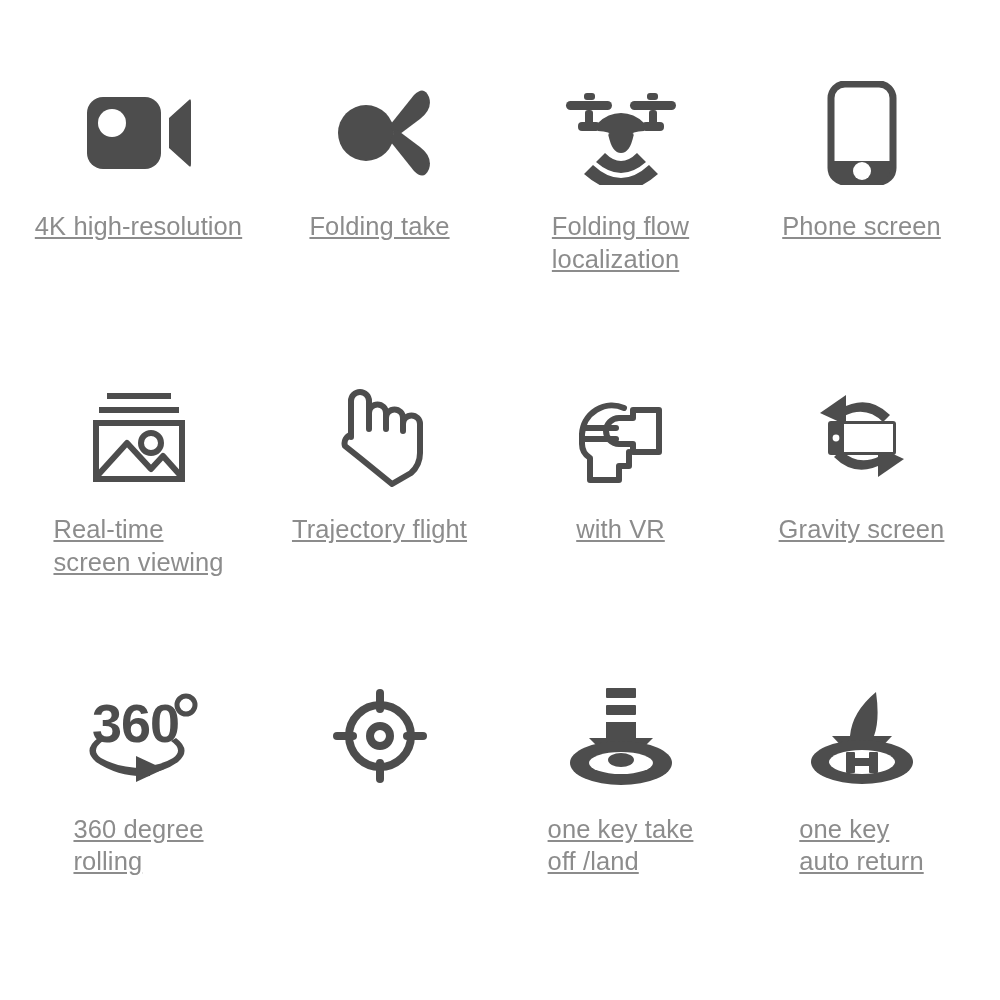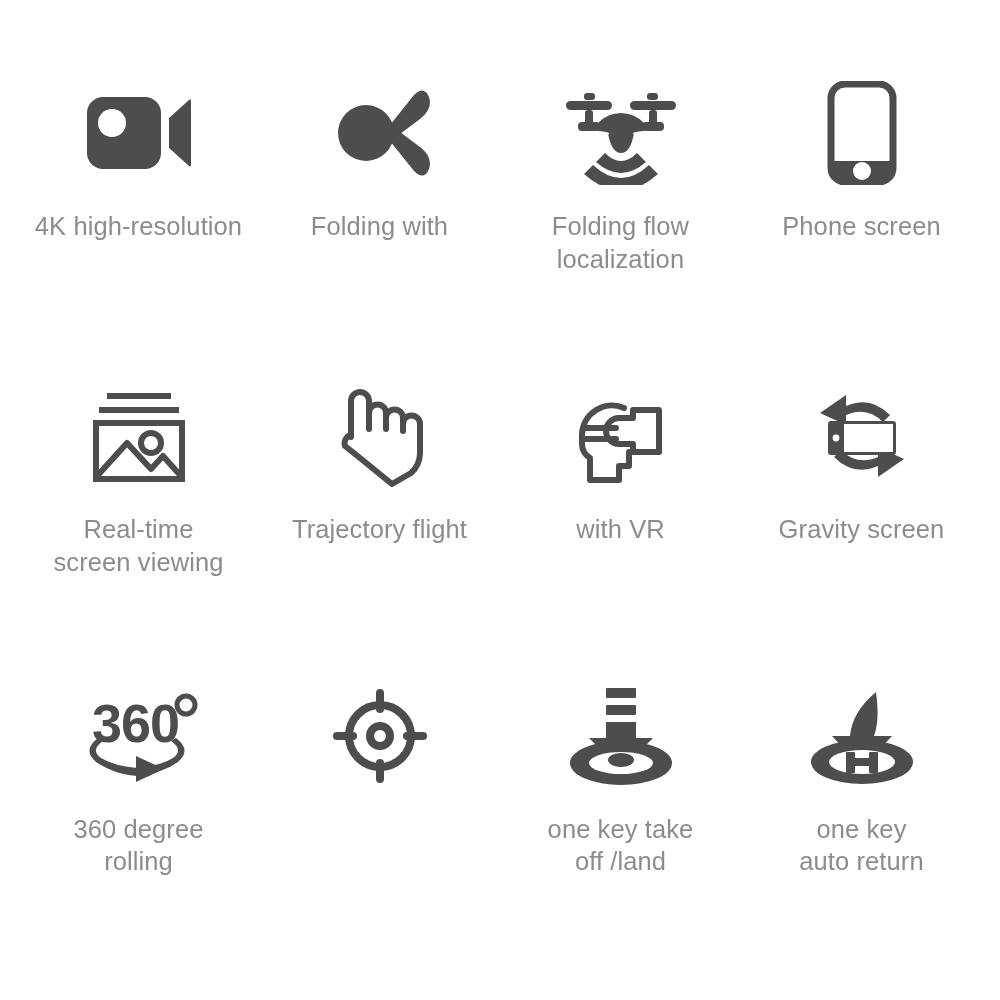--- a/index.html
+++ b/index.html
@@ -35,27 +35,27 @@
     height: 140px;
     display: flex;
     align-items: center;
     justify-content: center;
   }
   .icon-box svg {
     display: block;
   }
   .feature-label {
     margin-top: 6px;
-    text-align: center;
     color: #8c8c8c;
     font-size: 25.5px;
     line-height: 1.28;
     letter-spacing: 0.1px;
     white-space: pre-line;
     max-width: 230px;
+    text-decoration: underline;
   }
   
   .row-1 .icon-box { height: 142px; }
   .row-2 .icon-box { height: 150px; }
   .row-3 .icon-box { height: 150px; }
   .row-2 .feature-label { margin-top: 2px; }
   .row-3 .feature-label { margin-top: 2px; }
 </style>
 </head>
 <body>
@@ -74,21 +74,21 @@
   </div>
 
   <div class="feature-cell row-1">
     <div class="icon-box">
       <svg width="104" height="104" viewBox="0 0 104 104" aria-hidden="true">
         <circle cx="38" cy="52" r="28" fill="#4d4d4d"></circle>
         <path d="M62 44 L86 14 Q96 4 101 16 Q105 28 92 38 L68 56 Z" fill="#4d4d4d"></path>
         <path d="M62 60 L86 90 Q96 100 101 88 Q105 76 92 66 L68 48 Z" fill="#4d4d4d"></path>
       </svg>
     </div>
-    <div class="feature-label">Folding with</div>
+    <div class="feature-label">Folding take</div>
   </div>
 
   <div class="feature-cell row-1">
     <div class="icon-box">
       <svg width="126" height="104" viewBox="0 0 126 104" aria-hidden="true">
         <g fill="#4d4d4d">
           <rect x="8" y="20" width="46" height="9" rx="4.5"></rect>
           <rect x="72" y="20" width="46" height="9" rx="4.5"></rect>
           <rect x="26" y="12" width="11" height="7" rx="3"></rect>
           <rect x="89" y="12" width="11" height="7" rx="3"></rect>

